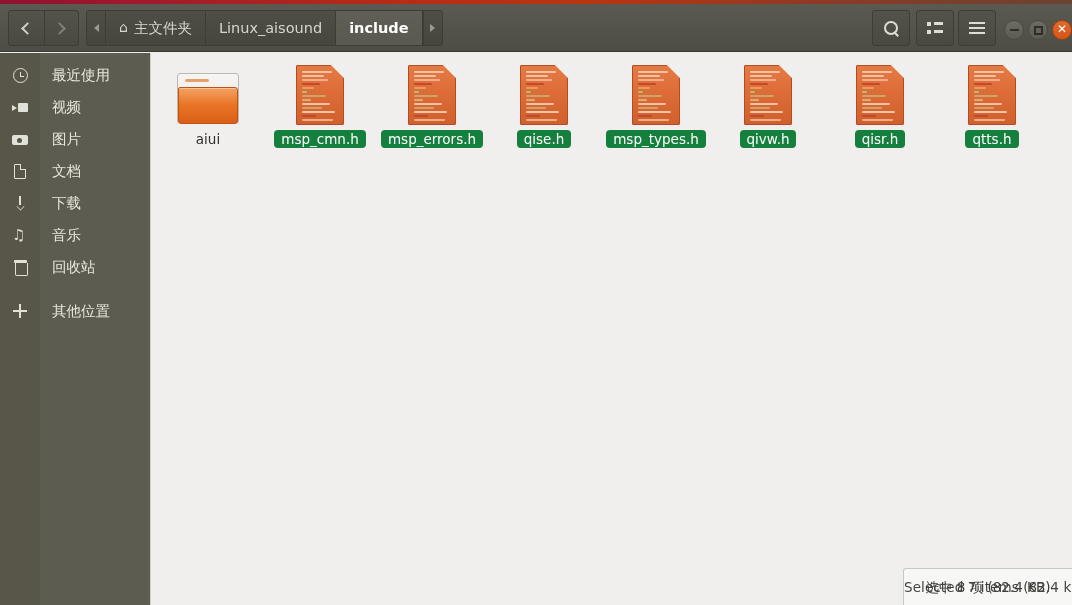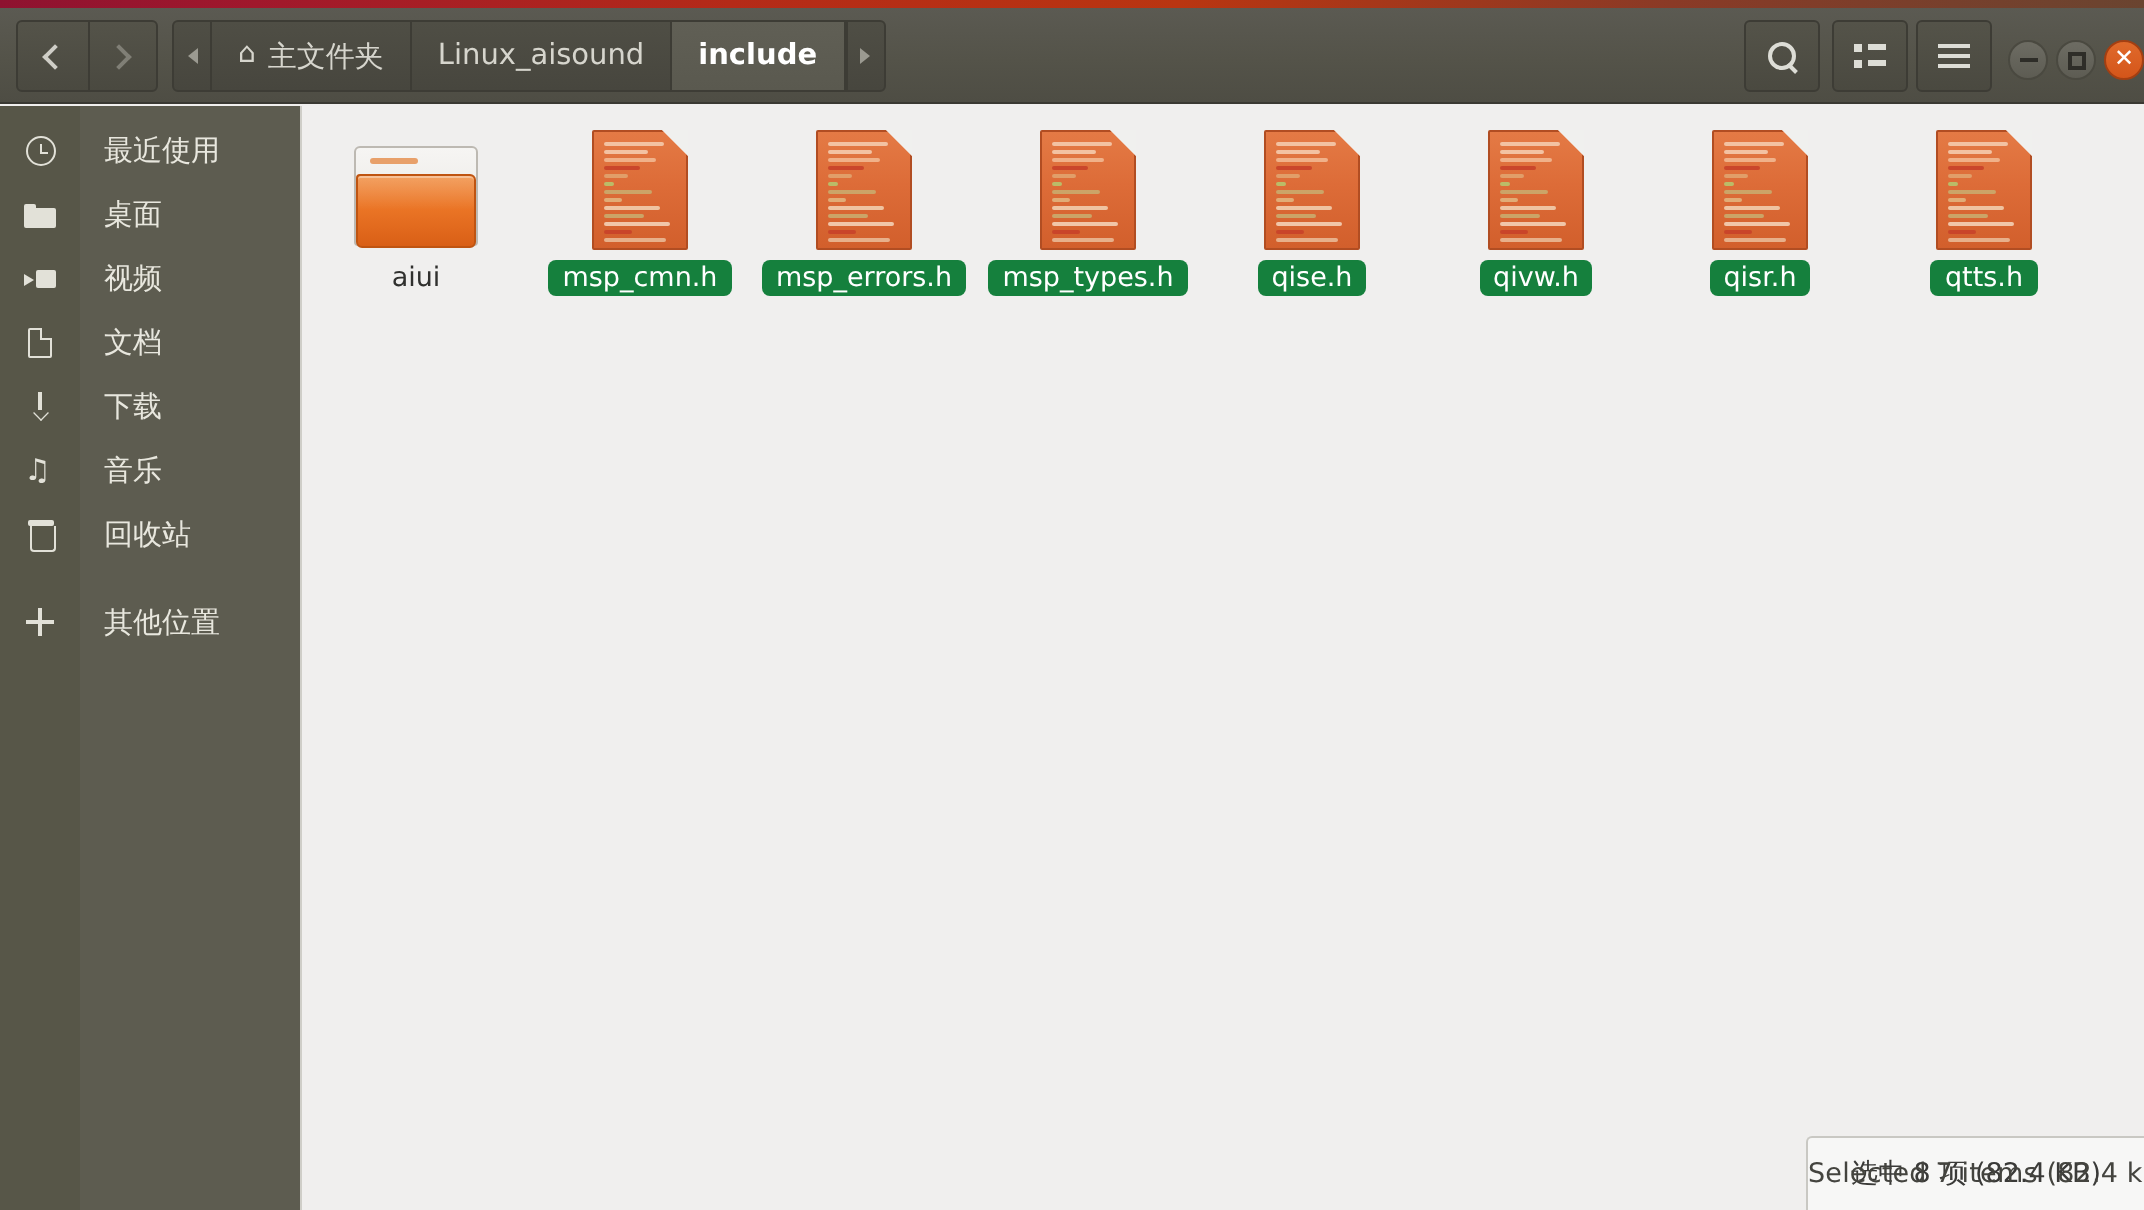--- a/index.html
+++ b/index.html
@@ -333,34 +333,34 @@
     <div class="side-list">
 
       <div class="side-item">
         <span class="side-icon">
             <span class="g g-clock"></span>
           </span>
         <span class="side-label">最近使用</span>
       </div>
 
 
-      <div class="side-item">
-        <span class="side-icon">
-            <span class="g g-folder"></span>
-          </span>
-        <span class="side-label">桌面</span>
-      </div>
 
       <div class="side-item">
         <span class="side-icon">
             <span class="g g-video"></span>
           </span>
         <span class="side-label">视频</span>
       </div>
 
+      <div class="side-item">
+        <span class="side-icon">
+            <span class="g g-camera"></span>
+          </span>
+        <span class="side-label">图片</span>
+      </div>
 
       <div class="side-item">
         <span class="side-icon">
             <span class="g g-doc"></span>
           </span>
         <span class="side-label">文档</span>
       </div>
 
       <div class="side-item">
         <span class="side-icon">
@@ -477,21 +477,21 @@
               <span style="width:24px;background:#caa86a"></span>
               <span style="width:9px;background:#e2b07a"></span>
               <span style="width:28px;background:#f0c8a8"></span>
               <span style="width:20px;background:#caa86a"></span>
               <span style="width:33px;background:#f2cbb0"></span>
               <span style="width:14px;background:#c8432a"></span>
               <span style="width:31px;background:#e8b490"></span>
             </div>
           </div>
         </div>
-        <div class="item-label selected">msp_types.h</div>
+        <div class="item-label selected">qise.h</div>
       </div>
 
       <div class="item">
         <div class="item-thumb">
           <div class="file-ic">
             <div class="file-body"></div>
             <div class="file-fold2"></div>
             <div class="file-fold"></div>
             <div class="file-lines">
               <span style="width:30px;background:#f3c6a8"></span>
@@ -503,21 +503,21 @@
               <span style="width:24px;background:#caa86a"></span>
               <span style="width:9px;background:#e2b07a"></span>
               <span style="width:28px;background:#f0c8a8"></span>
               <span style="width:20px;background:#caa86a"></span>
               <span style="width:33px;background:#f2cbb0"></span>
               <span style="width:14px;background:#c8432a"></span>
               <span style="width:31px;background:#e8b490"></span>
             </div>
           </div>
         </div>
-        <div class="item-label selected">qise.h</div>
+        <div class="item-label selected">msp_types.h</div>
       </div>
 
       <div class="item">
         <div class="item-thumb">
           <div class="file-ic">
             <div class="file-body"></div>
             <div class="file-fold2"></div>
             <div class="file-fold"></div>
             <div class="file-lines">
               <span style="width:30px;background:#f3c6a8"></span>

